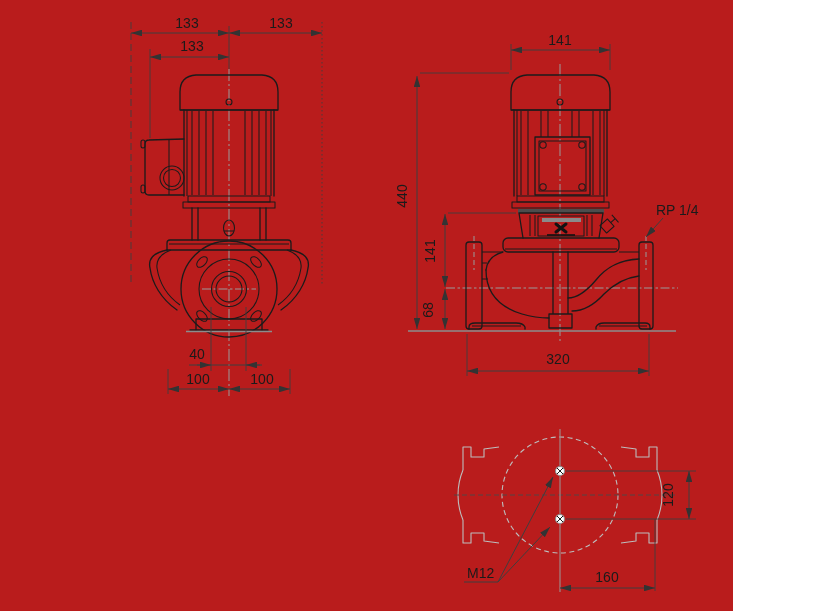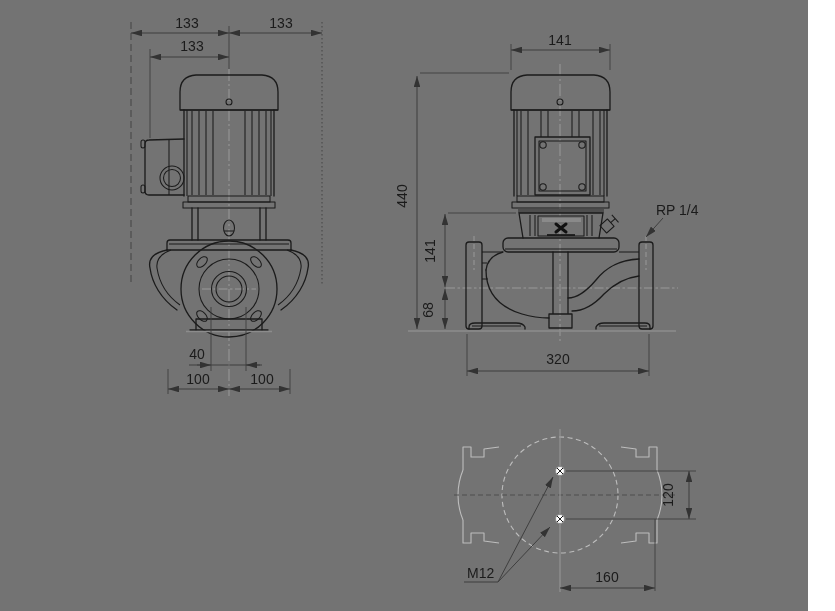--- a/index.html
+++ b/index.html
@@ -1,16 +1,16 @@
 <!DOCTYPE html>
 <html><head>
 <meta charset="utf-8">
 <style>
   html,body{margin:0;padding:0;background:#fff;}
-  .sheet{position:relative;width:808px;height:611px;background:#737373;overflow:hidden;
+  .sheet{position:relative;width:733px;height:611px;background:#b91c1c;overflow:hidden;
          font-family:"Liberation Sans",sans-serif;}
   svg{position:absolute;left:0;top:0;}
   .body-line{stroke:#1b1b1b;stroke-width:1.3;fill:none;stroke-linejoin:round;stroke-linecap:round;}
   .body-thin{stroke:#1b1b1b;stroke-width:1.05;fill:none;stroke-linejoin:round;}
   .dim{stroke:#3f3f3f;stroke-width:1;fill:none;}
   .ext{stroke:#3f3f3f;stroke-width:0.9;fill:none;}
   .cl{stroke:#9a9a9a;stroke-width:1;fill:none;}
   .cl-dark{stroke:#4a4a4a;stroke-width:0.9;fill:none;}
   .ghost{stroke:#bdbdbd;stroke-width:1.1;fill:none;stroke-linejoin:round;}
   .ground{stroke:#8c8c8c;stroke-width:1.6;fill:none;}

